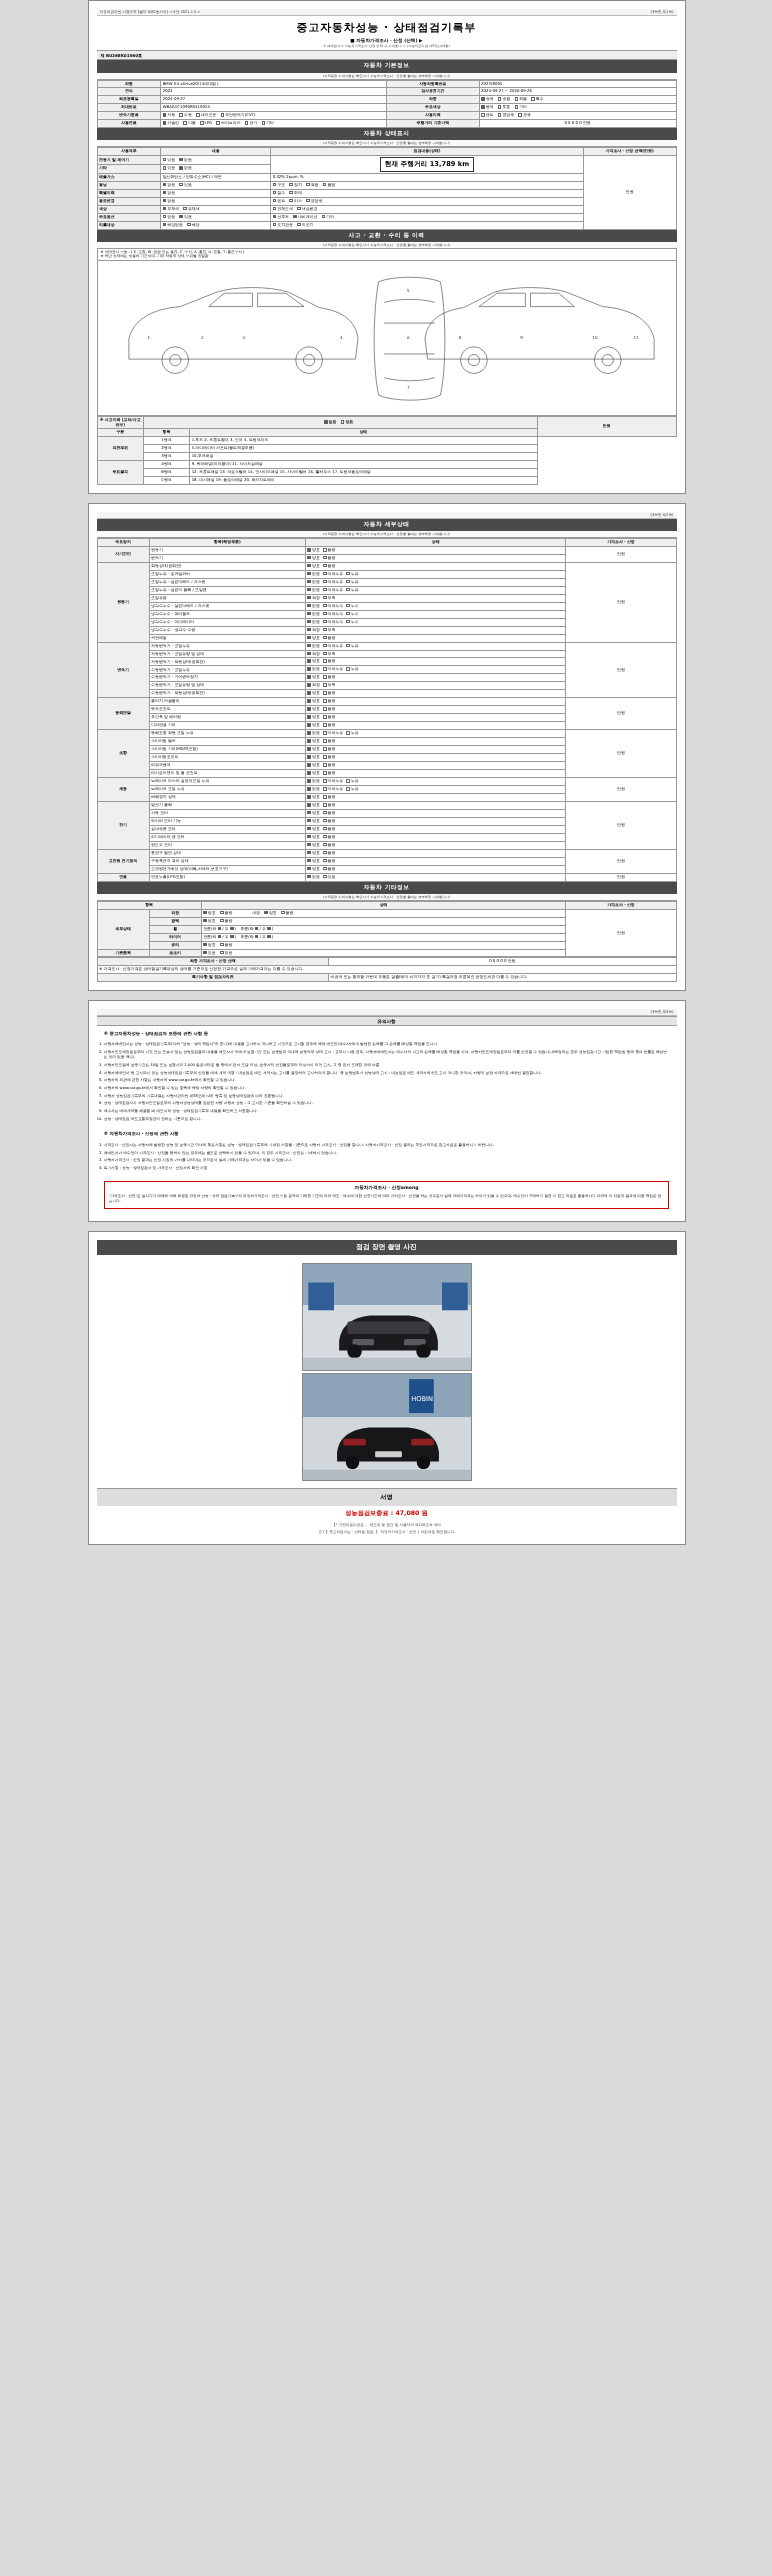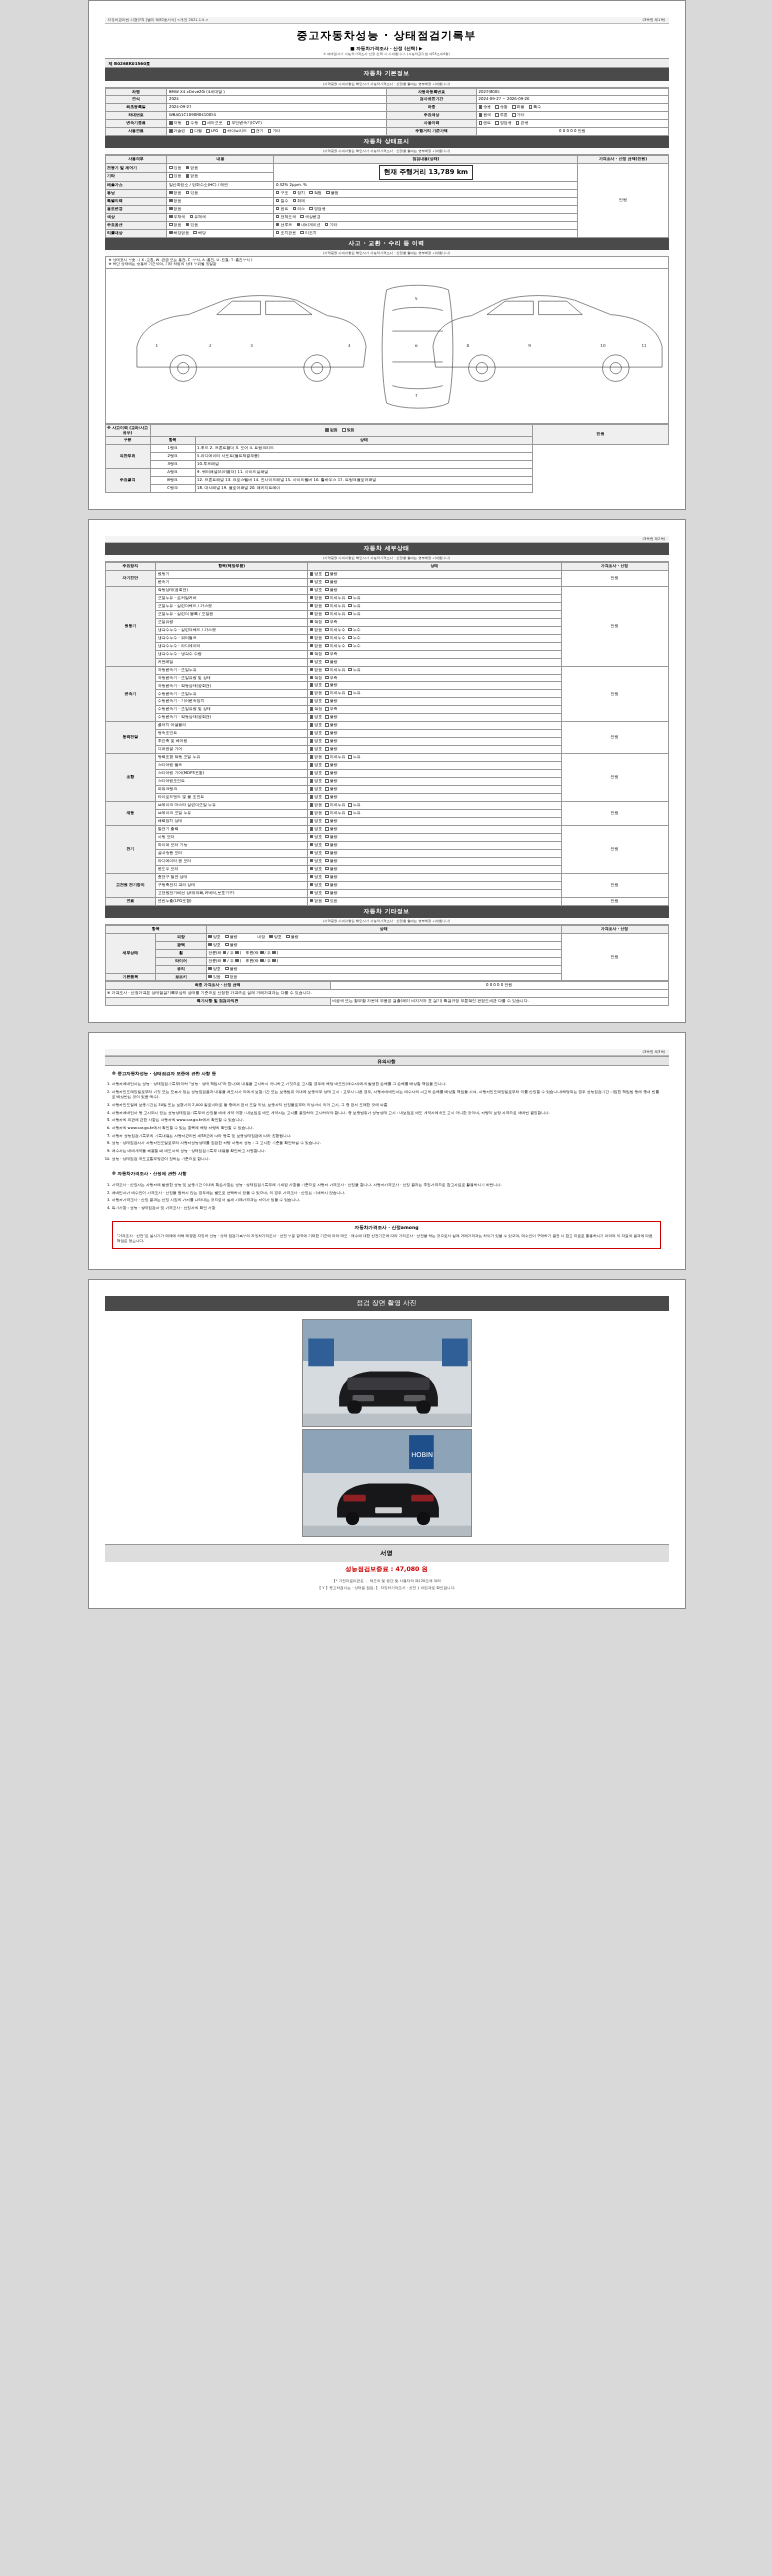--- a/index.html
+++ b/index.html
@@ -3,21 +3,21 @@
 <meta charset="utf-8">
 <style>
   * { box-sizing: border-box; }
   html, body { margin:0; padding:0; background:#d9d9d9; }
   body { font-family:"DejaVu Sans","Liberation Sans",sans-serif; }
   .page {
     width:773px; margin:0 auto; background:#d9d9d9; padding:0 0 10.3px 0;
   }
   .sheet {
     width:598px; margin:0 auto 9.3px auto; background:#fff;
-    border:0.5px solid #8a8a8a; padding:16px; position:relative;
+    border:0.5px solid #8a8a8a; padding:8px; position:relative;
   }
   .tiny { font-size:3.6px; }
   .topbar {
     display:flex; justify-content:space-between; align-items:center;
     font-size:3.6px; color:#333; padding:1px 3.1px; border-bottom:0.5px solid #bbb;
     background:#f4f4f4;
   }
   .doc-title-wrap {
     text-align:center; padding:5.2px 0 2.1px 0;
   }
@@ -50,21 +50,21 @@
   .cb.on { background:#555; }
   .opt { display:inline-block; margin-right:3.1px; white-space:nowrap; }
   .diagram {
     position:relative; height:155px; border:0.5px solid #9a9a9a; border-top:none;
     background:#fff;
   }
   .note-list { font-size:3.7px; line-height:1.5; padding:3.1px 7.2px; }
   .note-list li { margin-bottom:2.1px; }
   .note-h { font-weight:bold; font-size:4.4px; margin:4.1px 0 2.1px 0; }
   .photo-band { background:#4a4a4a; color:#fff; text-align:center;
-                font-size:6.7px; font-weight:normal; padding:3.1px 0; }
+                font-size:6.7px; font-weight:bold; padding:3.1px 0; }
   .photo-area { background:#fff; padding:5.2px 0; text-align:right; }
   .photo {
     width:170px; height:108px; margin:2.1px auto; display:block;
     border:0.5px solid #888; position:relative; overflow:hidden;
   }
   .sign-band { background:#ddd; text-align:center; font-size:6.2px;
                font-weight:bold; padding:4.1px 0; border-top:0.5px solid #999; }
   .fee { text-align:center; font-size:6.2px; font-weight:bold; padding:3.1px 0;
          color:#c00; }
   .footline { text-align:center; font-size:3.6px; padding:1.5px 0; color:#333; }

